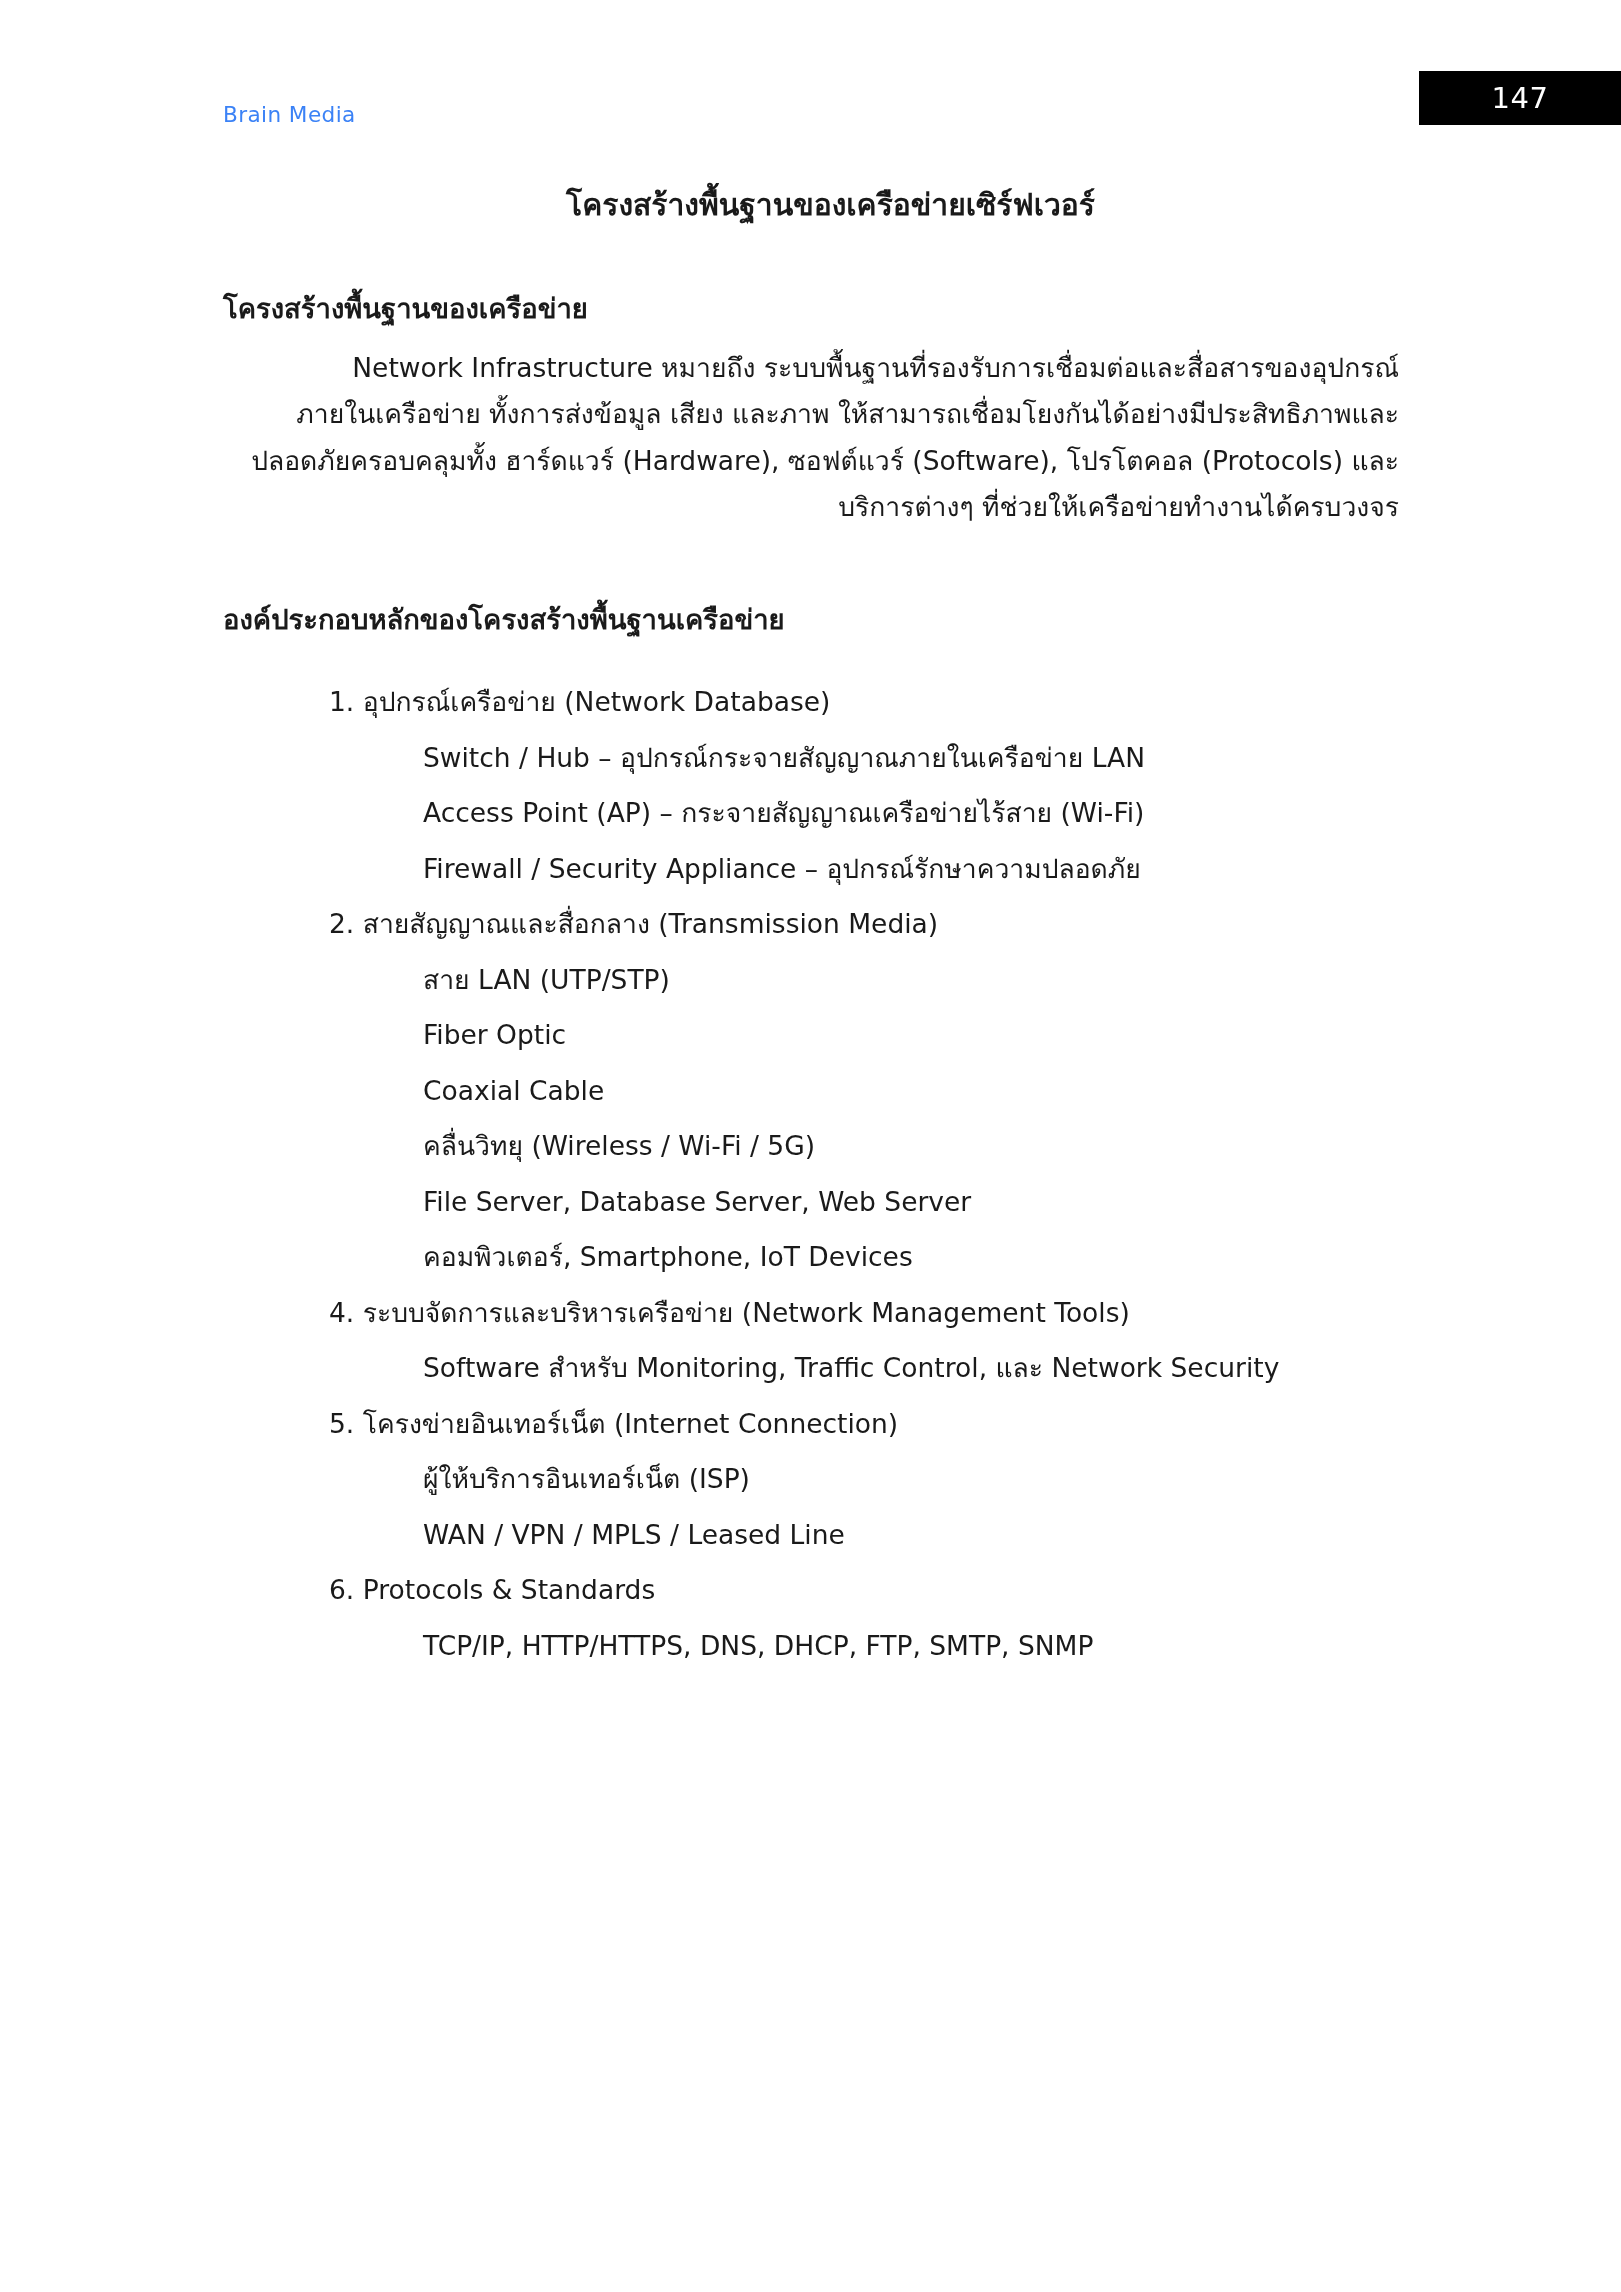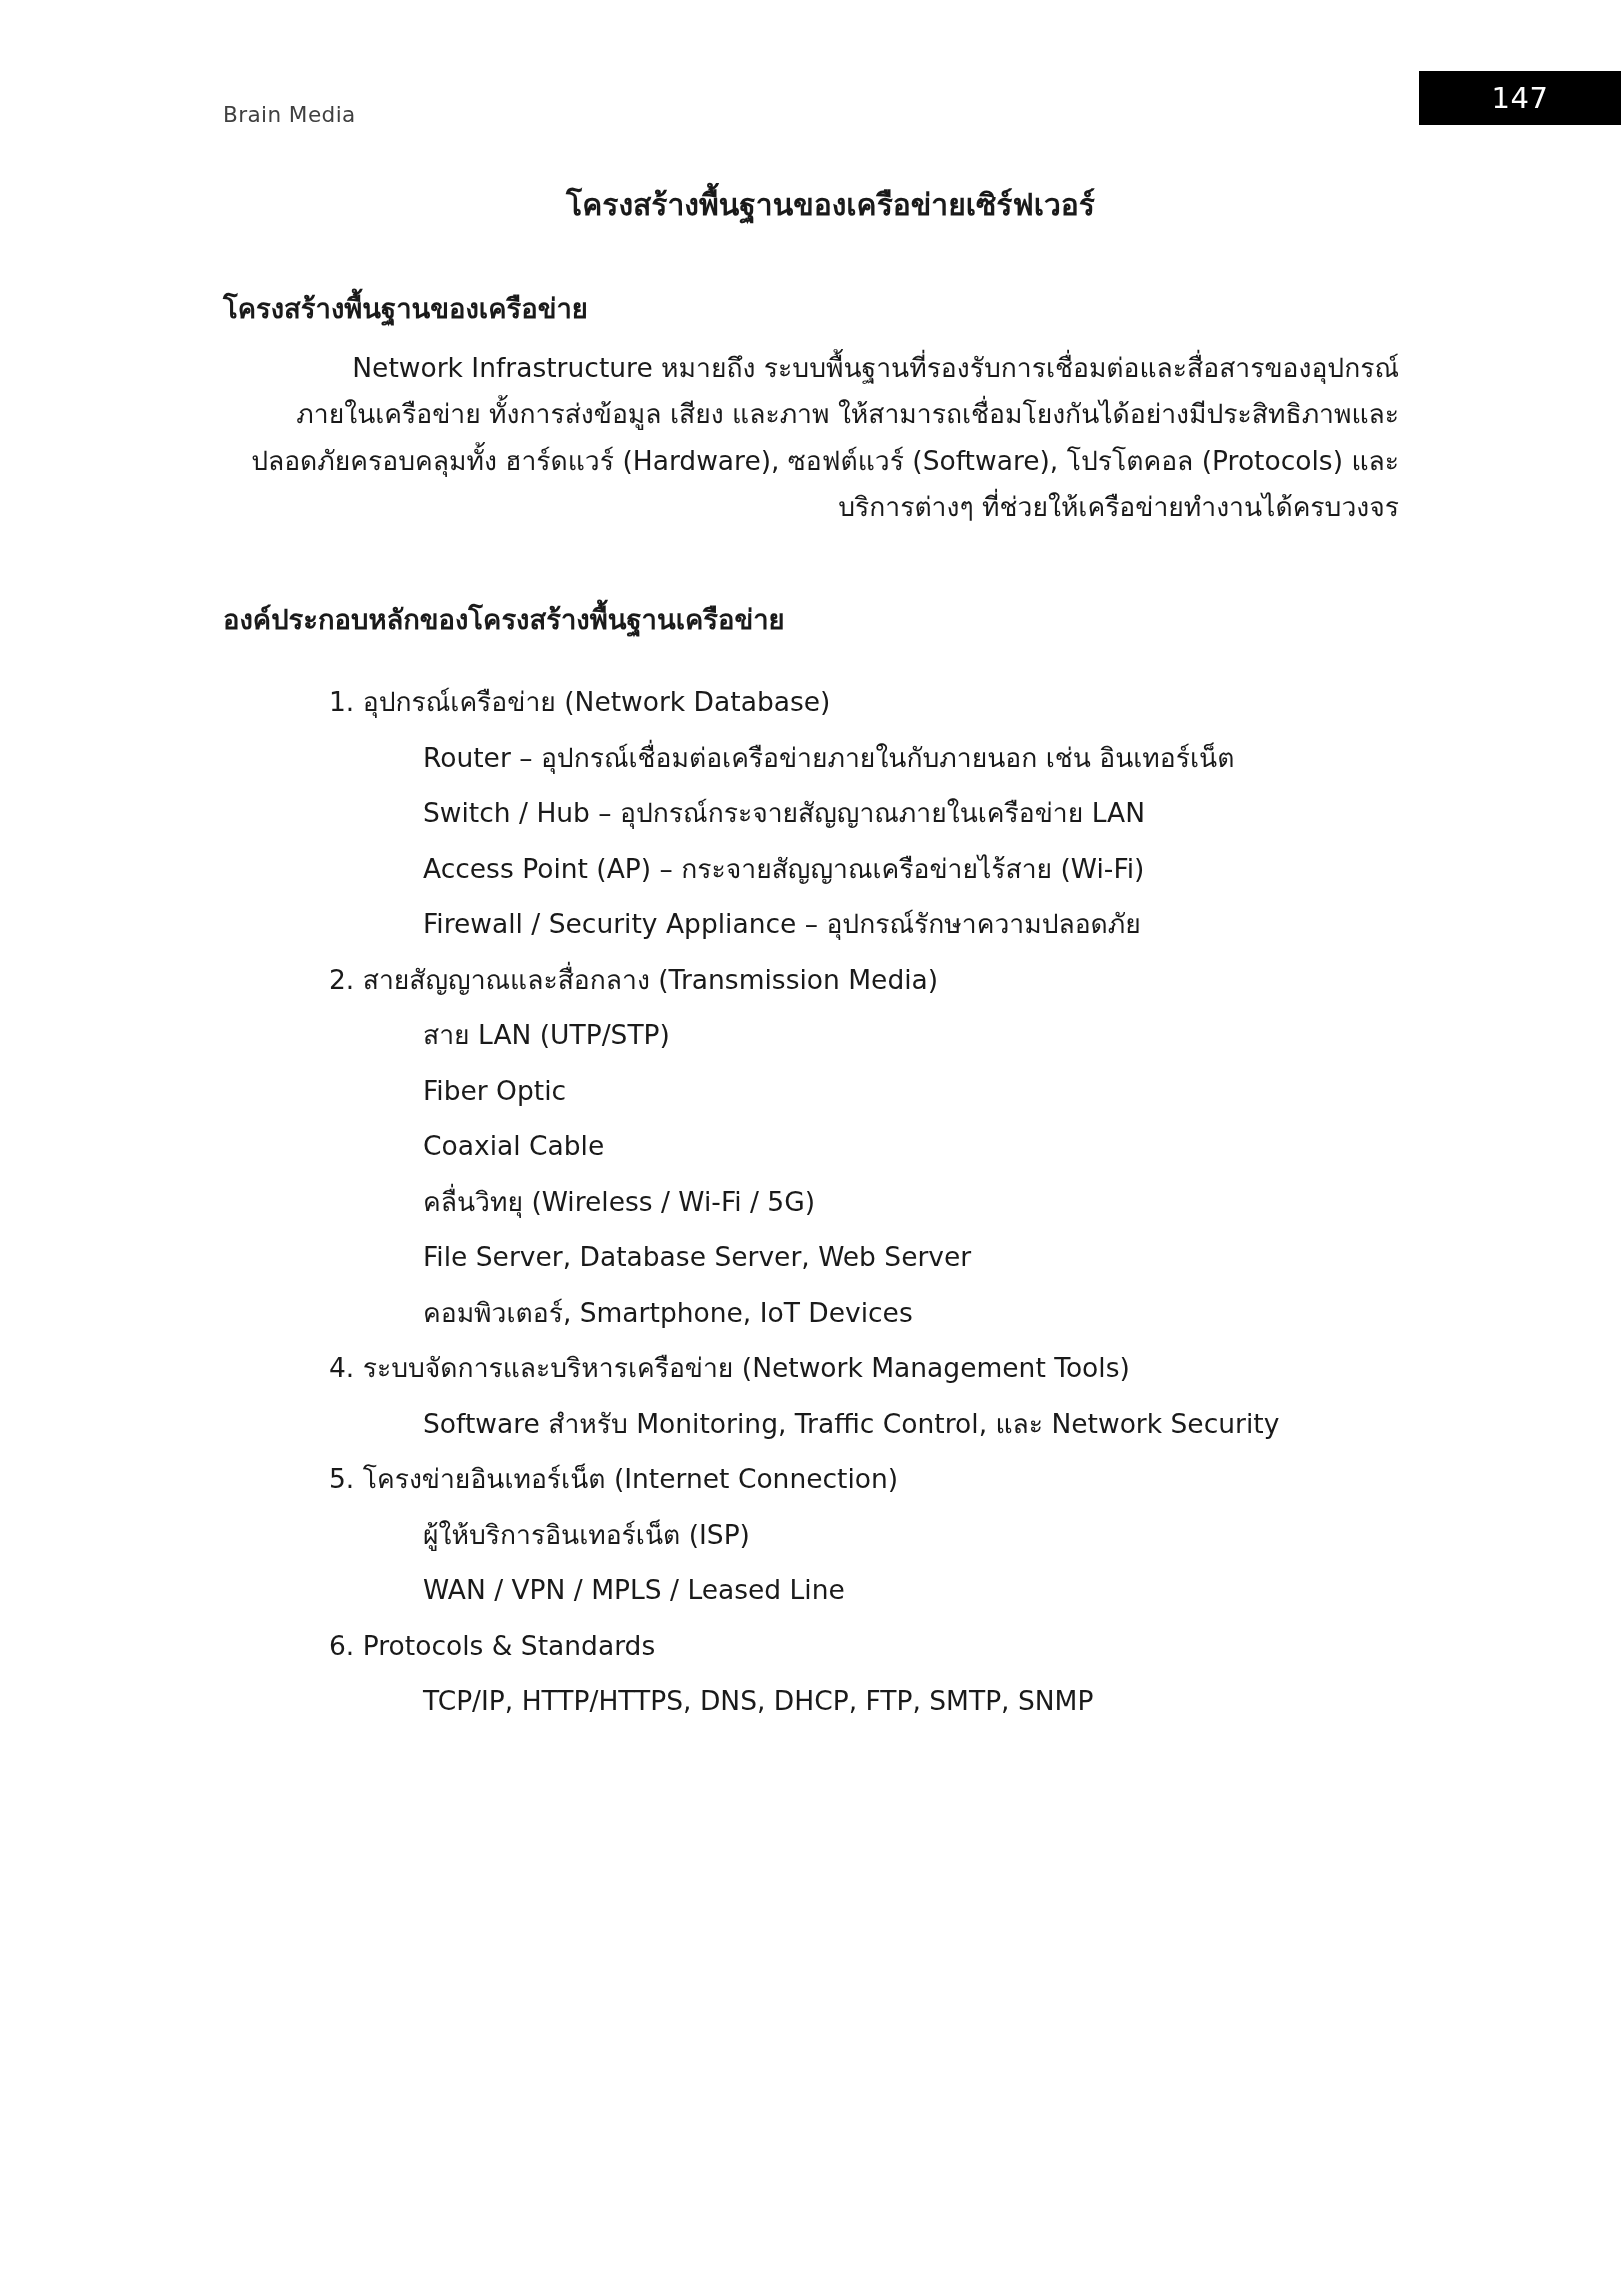--- a/index.html
+++ b/index.html
@@ -28,21 +28,21 @@
     left: 0;
     width: 1621px;
     height: 167px;
   }
   .header-brand {
     position: absolute;
     left: 223px;
     top: 102px;
     font-size: 21.6px;
     letter-spacing: 0.4px;
-    color: #404040;
+    color: #3b82f6;
     white-space: nowrap;
   }
   .page-number-badge {
     position: absolute;
     right: 0;
     top: 71px;
     width: 202px;
     height: 54px;
     background: #000000;
     color: #ffffff;
@@ -180,21 +180,20 @@
     <div class="spacer-md"></div>
 
     <ol class="num-list">
 
       <li class="num-item">
         <div class="num-line">
           <span>1.</span>
           <span>อุปกรณ์เครือข่าย (Network Database)</span>
         </div>
         <ul class="sub-list">
-          <li class="sub-line">Router – อุปกรณ์เชื่อมต่อเครือข่ายภายในกับภายนอก เช่น อินเทอร์เน็ต</li>
           <li class="sub-line">Switch / Hub – อุปกรณ์กระจายสัญญาณภายในเครือข่าย LAN</li>
           <li class="sub-line">Access Point (AP) – กระจายสัญญาณเครือข่ายไร้สาย (Wi-Fi)</li>
           <li class="sub-line">Firewall / Security Appliance – อุปกรณ์รักษาความปลอดภัย</li>
         </ul>
       </li>
 
       <li class="num-item">
         <div class="num-line">
           <span>2.</span>
           <span>สายสัญญาณและสื่อกลาง (Transmission Media)</span>

